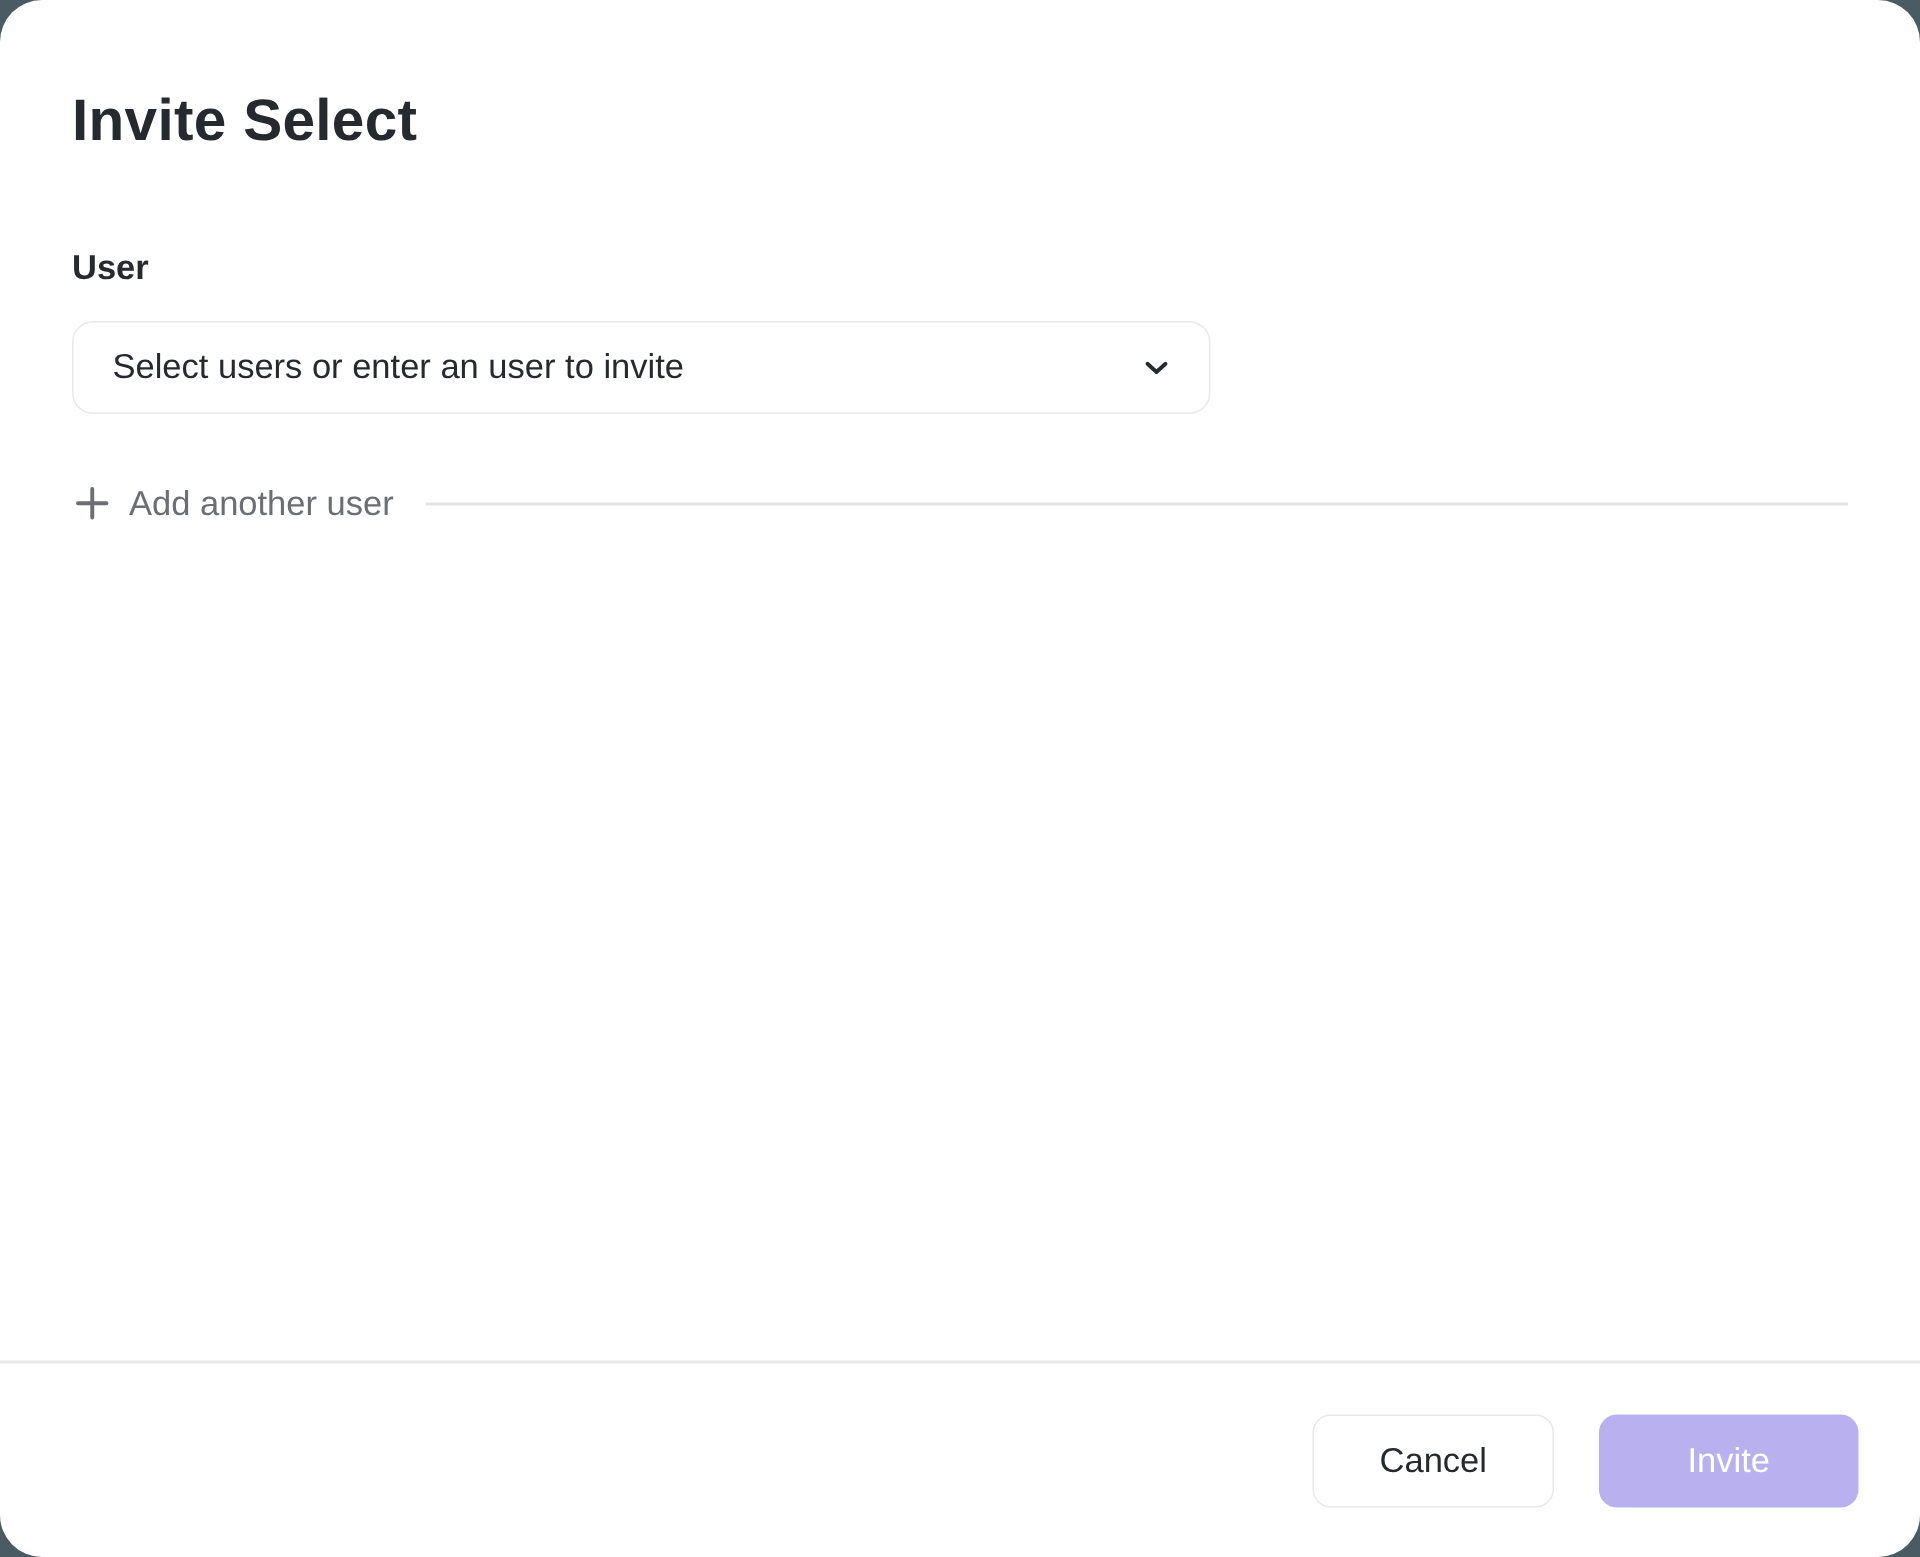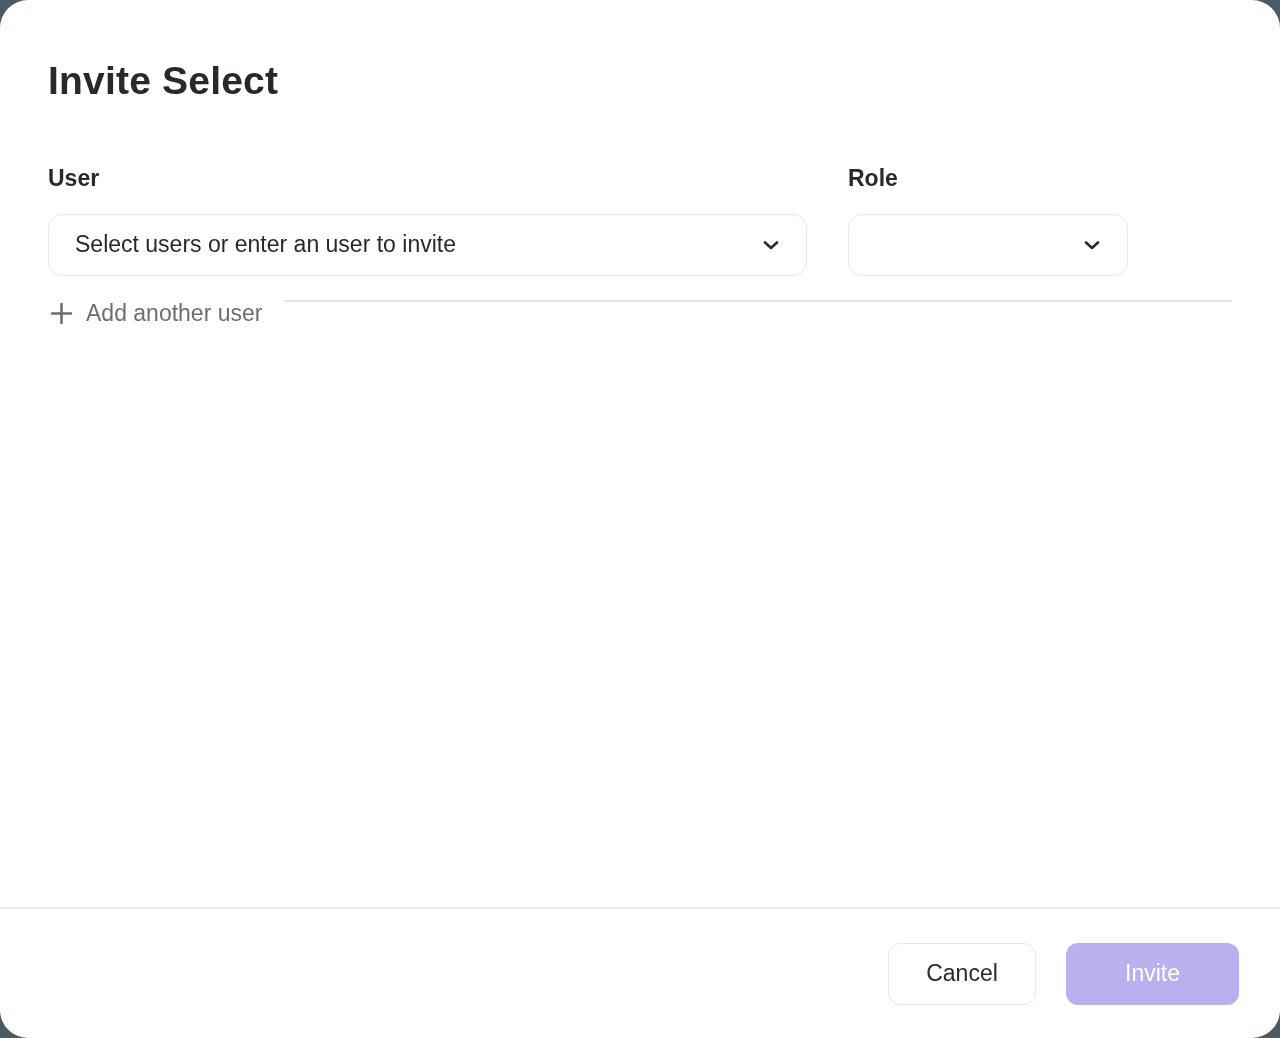--- a/index.html
+++ b/index.html
@@ -63,22 +63,22 @@
   .select-value {
     flex: 1;
     font-size: 23px;
     color: var(--text-dark);
     white-space: nowrap;
     overflow: hidden;
   }
   .chevron { flex: 0 0 auto; display: flex; align-items: center; }
   .add-user-row {
     display: flex;
-    align-items: flex-start;
-    margin-top: 24px;
+    align-items: center;
+    margin-top: 42px;
     height: 36px;
   }
   .add-user-btn {
     display: flex;
     align-items: center;
     gap: 11px;
     background: none;
     border: none;
     cursor: pointer;
     font-family: "Liberation Sans", sans-serif;
@@ -112,21 +112,21 @@
     border-radius: 12px;
     font-family: "Liberation Sans", sans-serif;
     font-size: 23px;
     font-weight: 500;
     cursor: pointer;
     display: inline-flex;
     align-items: center;
     justify-content: center;
   }
   .btn-cancel {
-    width: 148px;
+    width: 161px;
     background: var(--surface);
     border: 1px solid #e8e8e8;
     color: var(--text-dark);
   }
   .btn-invite {
     width: 173px;
     background: var(--accent-disabled);
     border: none;
     color: #ffffff;
   }
@@ -144,31 +144,20 @@
         <div class="select-box">
           <span class="select-value">Select users or enter an user to invite</span>
           <span class="chevron">
             <svg width="22" height="22" viewBox="0 0 22 22" fill="none">
               <path d="M5 8.5 L11 14 L17 8.5" stroke="#26292e" stroke-width="2.6" stroke-linecap="round" stroke-linejoin="round"></path>
             </svg>
           </span>
         </div>
       </div>
 
-      <div class="field-group-role">
-        <span class="field-label">Role</span>
-        <div class="select-box">
-          <span class="select-value"></span>
-          <span class="chevron">
-            <svg width="22" height="22" viewBox="0 0 22 22" fill="none">
-              <path d="M5 8.5 L11 14 L17 8.5" stroke="#26292e" stroke-width="2.6" stroke-linecap="round" stroke-linejoin="round"></path>
-            </svg>
-          </span>
-        </div>
-      </div>
     </div>
 
     <div class="add-user-row">
       <button class="add-user-btn">
         <span style="display:flex;align-items:center;">
           <svg width="27" height="27" viewBox="0 0 27 27" fill="none">
             <path d="M13.5 4 V23 M4 13.5 H23" stroke="#6b6e72" stroke-width="2.6" stroke-linecap="round"></path>
           </svg>
         </span>
         <span>Add another user</span>

